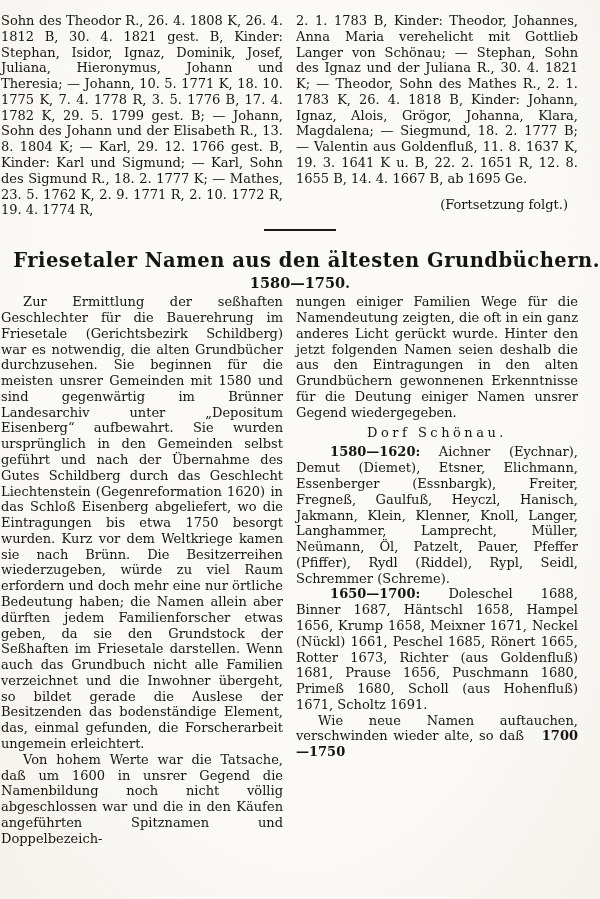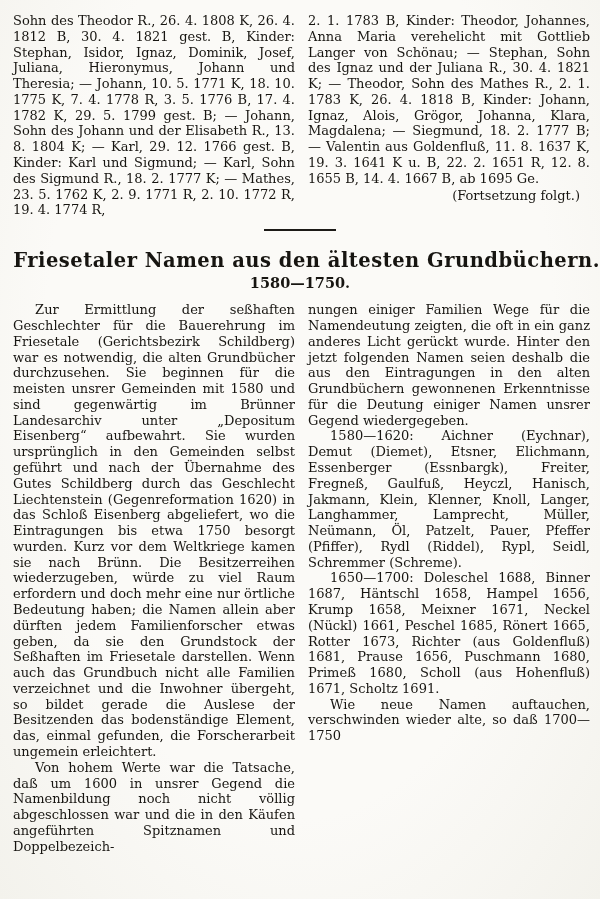--- a/index.html
+++ b/index.html
@@ -18,64 +18,64 @@
   .page-header {
     padding-top: 37px;
     text-align: center;
     font-size: 13px;
     font-weight: bold;
     letter-spacing: 1px;
   }
   .cols {
     display: flex;
     gap: 13px;
-    padding: 0 13px;
+    padding: 0 1px;
   }
   .col { width: 282px; flex: 0 0 282px; }
   p.body {
     margin: 0;
     font-size: 13px;
     line-height: 1.215;
     text-align: justify;
     font-weight: 500;
   }
   .prev-block { margin-top: 13px; }
   .continuation {
-    margin: 1px 10px 0 0;
+    margin: 10px 10px 0 0;
     text-align: right;
     font-size: 13px;
   }
   .divider {
     width: 72px;
     height: 2px;
     background: #1c1a17;
     margin: 11px auto 9px auto;
   }
   .title {
     margin: 18px 0 2px 0;
     text-align: right;
     font-size: 19.5px;
     font-weight: bold;
     letter-spacing: 0.5px;
   }
   .subtitle {
     text-align: center;
     font-size: 14.5px;
     font-weight: bold;
-    margin-bottom: 11px;
+    margin-bottom: 3px;
   }
   .byline {
     text-align: center;
     font-size: 12.5px;
     margin-bottom: 11px;
   }
   .byline .author { letter-spacing: 2.5px; padding: 0 4px; }
   .indent { text-indent: 1.7em; }
   .petit { font-size: 12.3px; line-height: 1.145; }
-  .lead { font-weight: normal; }
+  .lead { font-weight: bold; margin-left: 12px; }
   .village-heading {
     text-align: center;
     font-size: 13px;
     letter-spacing: 3.5px;
     margin: 5px 0 4px 0;
   }
   .article-block { margin-top: 0; }
   .gap-sm { margin-top: 1px; }
 </style>
 </head>
@@ -104,20 +104,21 @@
   <div class="cols article-block">
 
     <div class="col">
       <p class="body indent">Zur Ermittlung der seßhaften Geschlechter für die Bauerehrung im Friesetale (Gerichtsbezirk Schildberg) war es notwendig, die alten Grundbücher durchzusehen. Sie beginnen für die meisten unsrer Gemeinden mit 1580 und sind gegenwärtig im Brünner Landesarchiv unter „Depositum Eisenberg“ aufbewahrt. Sie wurden ursprünglich in den Gemeinden selbst geführt und nach der Übernahme des Gutes Schildberg durch das Geschlecht Liechtenstein (Gegenreformation 1620) in das Schloß Eisenberg abgeliefert, wo die Eintragungen bis etwa 1750 besorgt wurden. Kurz vor dem Weltkriege kamen sie nach Brünn. Die Besitzerreihen wiederzugeben, würde zu viel Raum erfordern und doch mehr eine nur örtliche Bedeutung haben; die Namen allein aber dürften jedem Familienforscher etwas geben, da sie den Grundstock der Seßhaften im Friesetale darstellen. Wenn auch das Grundbuch nicht alle Familien verzeichnet und die Inwohner übergeht, so bildet gerade die Auslese der Besitzenden das bodenständige Element, das, einmal gefunden, die Forscherarbeit ungemein erleichtert.</p>
       <p class="body indent gap-sm">Von hohem Werte war die Tatsache, daß um 1600 in unsrer Gegend die Namenbildung noch nicht völlig abgeschlossen war und die in den Käufen angeführten Spitznamen und Doppelbezeich-</p>
     </div>
 
     <div class="col">
       <p class="body">nungen einiger Familien Wege für die Namendeutung zeigten, die oft in ein ganz anderes Licht gerückt wurde. Hinter den jetzt folgenden Namen seien deshalb die aus den Eintragungen in den alten Grundbüchern gewonnenen Erkenntnisse für die Deutung einiger Namen unsrer Gegend wiedergegeben.</p>
 
+      <div class="village-heading">Dorf Schönau.</div>
 
       <p class="body petit indent"><span class="lead">1580—1620:</span><span> Aichner (Eychnar), Demut (Diemet), Etsner, Elichmann, Essenberger (Essnbargk), Freiter, Fregneß, Gaulfuß, Heyczl, Hanisch, Jakmann, Klein, Klenner, Knoll, Langer, Langhammer, Lamprecht, Müller, Neümann, Öl, Patzelt, Pauer, Pfeffer (Pfiffer), Rydl (Riddel), Rypl, Seidl, Schremmer (Schreme).</span></p>
 
 
       <p class="body petit indent"><span class="lead">1650—1700:</span><span> Doleschel 1688, Binner 1687, Häntschl 1658, Hampel 1656, Krump 1658, Meixner 1671, Neckel (Nückl) 1661, Peschel 1685, Rönert 1665, Rotter 1673, Richter (aus Goldenfluß) 1681, Prause 1656, Puschmann 1680, Primeß 1680, Scholl (aus Hohenfluß) 1671, Scholtz 1691.</span></p>
 
       <p class="body petit indent"><span>Wie neue Namen auftauchen, verschwinden wieder alte, so daß </span><span class="lead">1700—1750</span></p>
     </div>
 
   </div>

